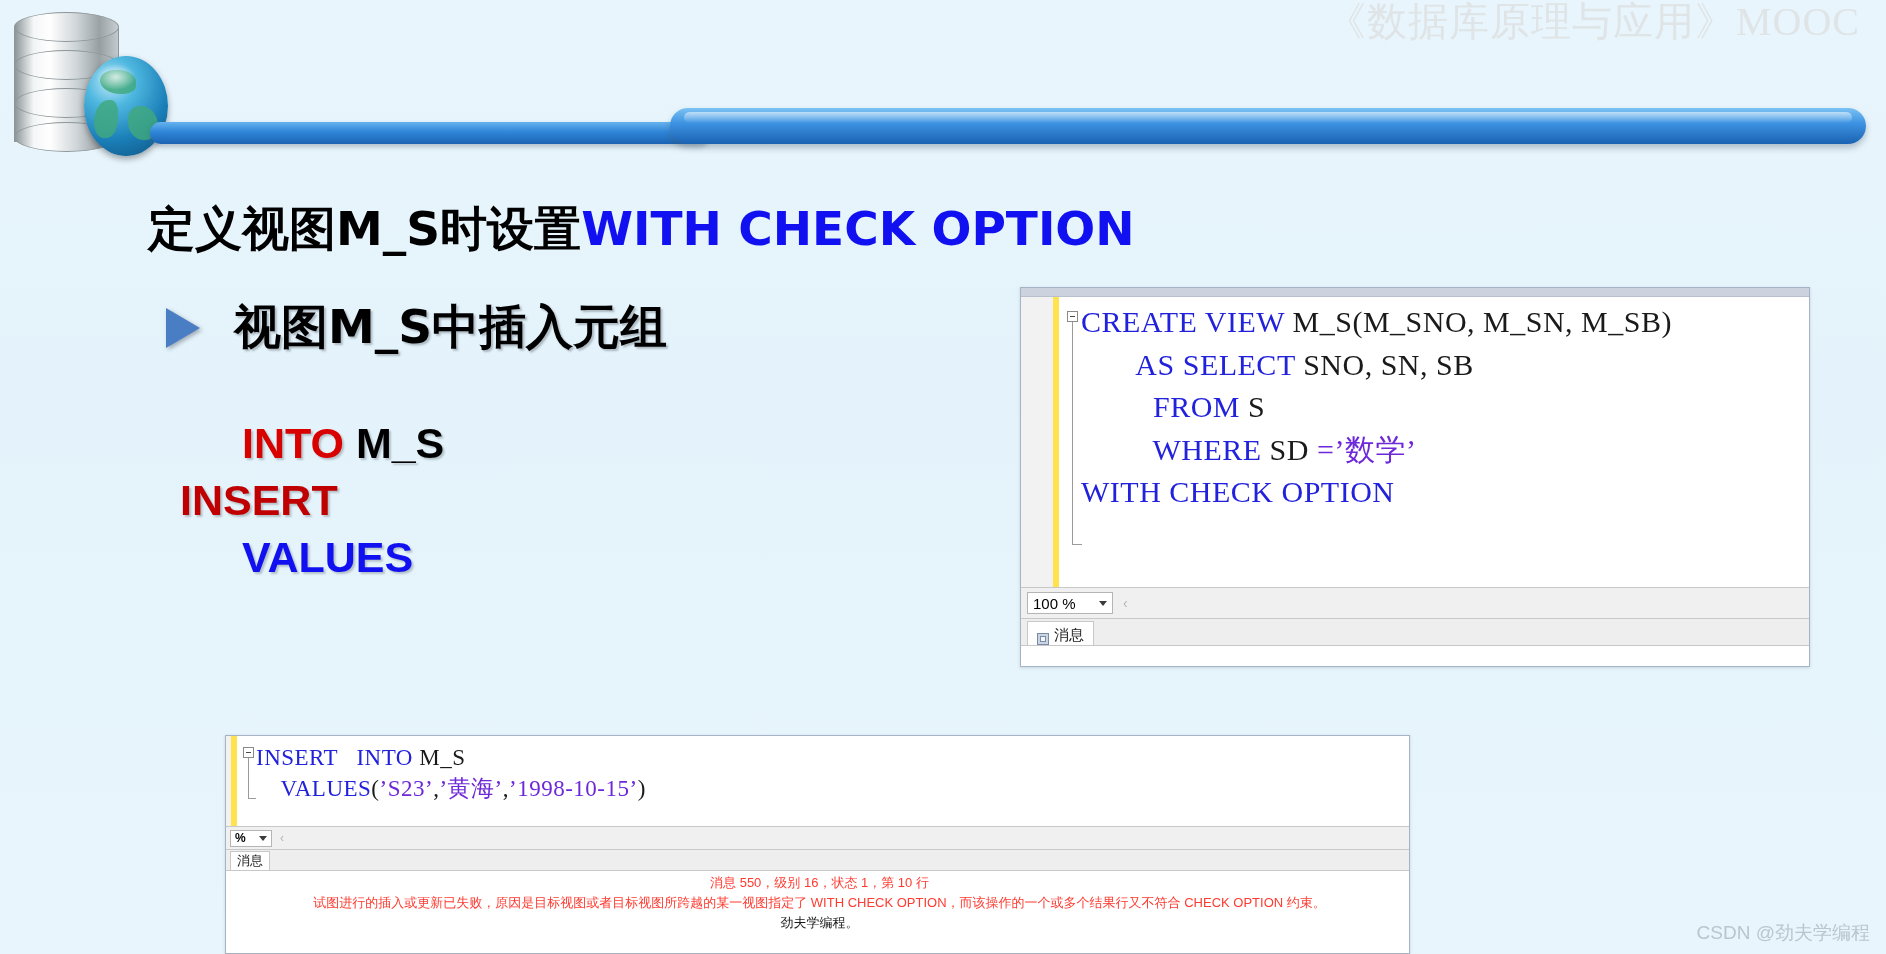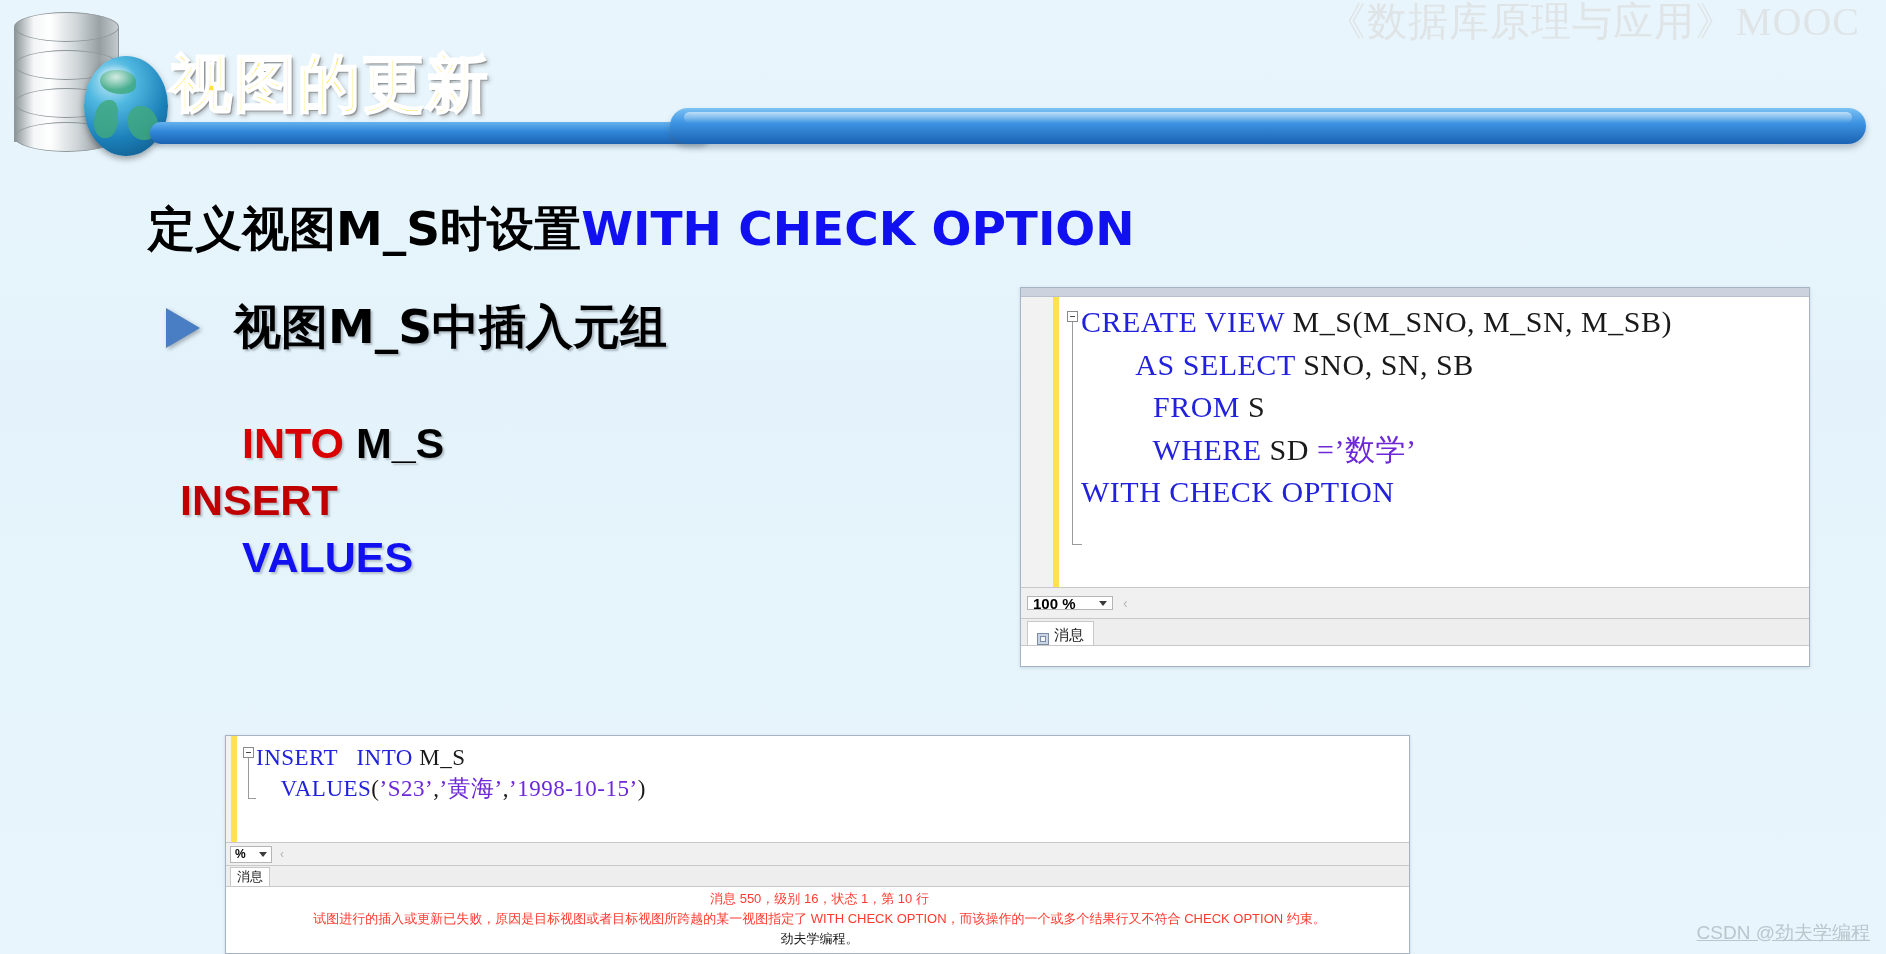--- a/index.html
+++ b/index.html
@@ -354,35 +354,35 @@
     height: 380px;
   }
   #ssms-create .ssms-editor { height: 290px; }
   #ssms-create .ssms-gutter { width: 32px; }
   #ssms-create .ssms-changebar { left: 32px; }
   #ssms-create .code {
     font-size: 30px;
     line-height: 1.42;
   }
   #ssms-create .ssms-zoombar { height: 30px; padding-left: 6px; }
-  #ssms-create .zoom-combo { width: 86px; height: 14px; font-size: 15px; font-weight: bold; padding: 0 5px; }
+  #ssms-create .zoom-combo { width: 86px; height: 22px; font-size: 15px; font-weight: normal; padding: 0 5px; }
   #ssms-create .zoom-chevron { margin-left: 10px; font-size: 14px; }
   #ssms-create .ssms-tabstrip { height: 26px; padding-left: 6px; }
   #ssms-create .ssms-tab { height: 24px; padding: 0 9px; font-size: 15px; }
   #ssms-create .grid-icon { width: 12px; height: 12px; }
   #ssms-create .msg-area { font-size: 17px; padding: 5px 0 0 30px; color: #1a1a1a; }
 
   
   #ssms-insert {
     left: 225px;
     top: 735px;
     width: 1185px;
     height: 219px;
   }
-  #ssms-insert .ssms-editor { height: 106px; }
+  #ssms-insert .ssms-editor { height: 90px; }
   #ssms-insert .ssms-gutter { width: 8px; }
   #ssms-insert .ssms-changebar { left: 5px; }
   #ssms-insert .code { font-size: 23px; line-height: 1.35; }
   #ssms-insert .ssms-zoombar { height: 22px; padding-left: 4px; }
   #ssms-insert .zoom-combo { width: 42px; height: 17px; font-size: 12px; font-weight: bold; padding: 0 4px; }
   #ssms-insert .zoom-chevron { margin-left: 8px; font-size: 12px; }
   #ssms-insert .ssms-tabstrip { height: 20px; padding-left: 4px; }
   #ssms-insert .ssms-tab { height: 19px; padding: 0 6px; font-size: 13px; }
   #ssms-insert .msg-area {
     font-size: 13px;
@@ -397,21 +397,20 @@
   
   .csdn {
     position: absolute;
     right: 16px;
     bottom: 8px;
     font-family: "Liberation Sans", sans-serif;
     font-size: 19px;
     color: #b9c6cc;
     white-space: nowrap;
     user-select: none;
-    text-decoration: underline;
   }
 </style>
 </head>
 <body>
 
 <div class="slide">
 
   <div class="mooc-watermark">《数据库原理与应用》MOOC</div>
 
   <div class="header">
@@ -426,21 +425,20 @@
         <div class="disc" style="top:110px"></div>
       </div>
       <div class="globe">
         <div class="land l1"></div>
         <div class="land l2"></div>
         <div class="land l3"></div>
         <div class="gloss"></div>
       </div>
     </div>
 
-    <div class="header-title">视图的更新</div>
 
     <div class="bar-wrap">
       <div class="bar-left"></div>
       <div class="bar-right">
         <div class="hl"></div>
       </div>
     </div>
   </div>
 
   <div class="main-heading">

